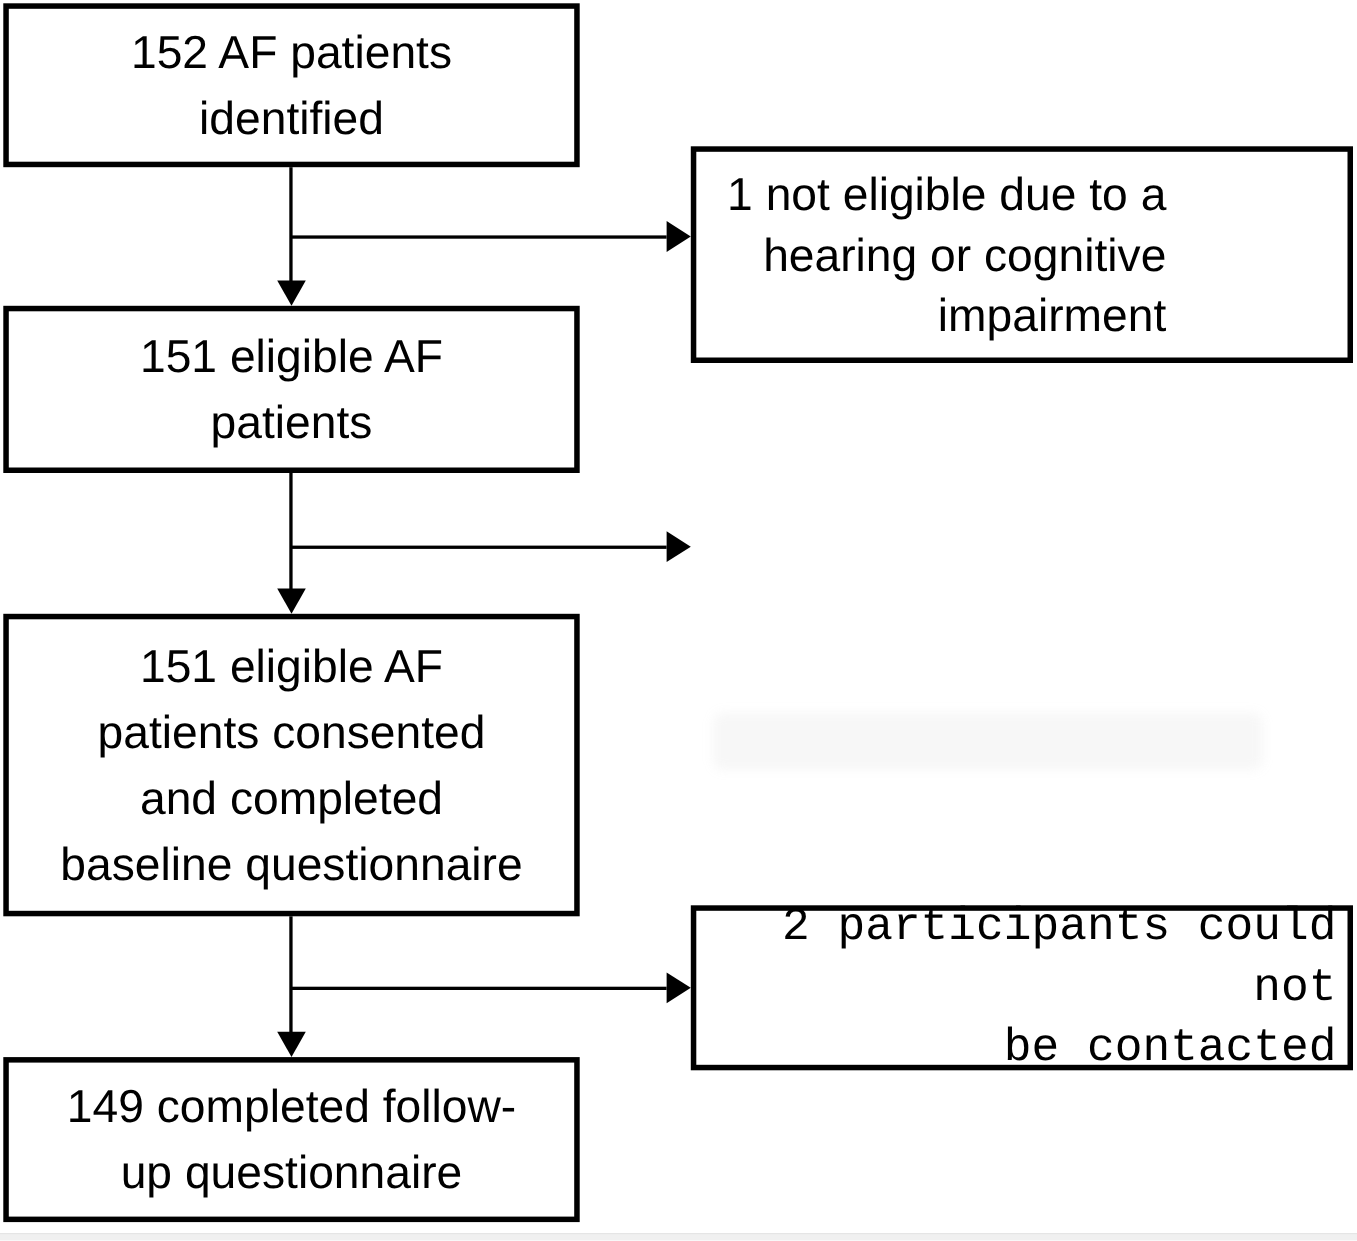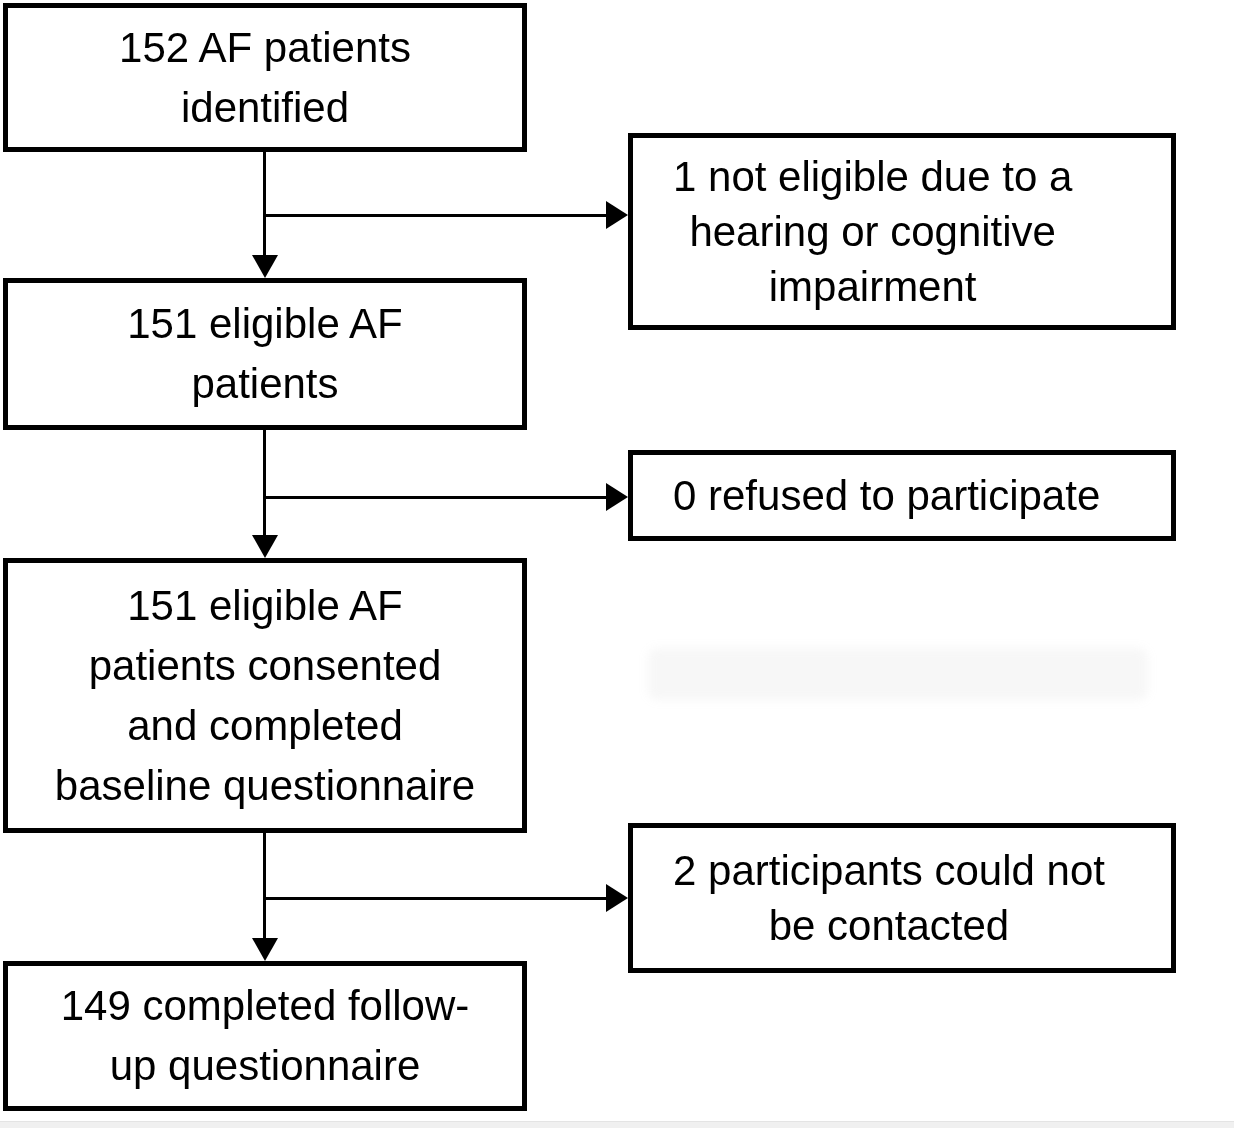--- a/index.html
+++ b/index.html
@@ -25,25 +25,25 @@
   }
   .box.main {
     left: 3px;
     width: 524px;
     justify-content: center;
     text-align: center;
     line-height: 60px;
   }
   .box.side {
     left: 628px;
-    width: 548px;
+    width: 602px;
     justify-content: flex-start;
-    text-align: center;
+    text-align: right;
     line-height: 55px;
-    padding-left: 40px;
+    padding-left: 28px;
     padding-right: 10px;
   }
   .vline {
     position: absolute;
     left: 263px;
     width: 3px;
     background: #000000;
   }
   .hline {
     position: absolute;
@@ -92,21 +92,21 @@
 
   
   #box-1 { top: 3px;   height: 149px; }
   #box-2 { top: 278px; height: 152px; }
   #box-3 { top: 558px; height: 275px; }
   #box-4 { top: 961px; height: 150px; }
 
   
   #side-1 { top: 133px; height: 197px; }
   #side-2 { top: 450px; height: 91px;  }
-  #side-3 { top: 823px; height: 150px; }
+  #side-3 { top: 823px; height: 150px; font-family: Liberation Mono, monospace; }
 
   
   #v1 { top: 152px; height: 106px; }
   #v2 { top: 430px; height: 108px; }
   #v3 { top: 833px; height: 108px; }
   #ad1 { top: 255px; }
   #ad2 { top: 535px; }
   #ad3 { top: 938px; }
   #h1 { top: 214px; }
   #h2 { top: 496px; }
@@ -131,21 +131,20 @@
 and completed
 baseline questionnaire</div>
 
   <div class="box main" id="box-4">149 completed follow-
 up questionnaire</div>
 
   <div class="box side" id="side-1">1 not eligible due to a
 hearing or cognitive
 impairment</div>
 
-  <div class="box side" id="side-2">0 refused to participate</div>
 
   <div class="box side" id="side-3">2 participants could not
 be contacted</div>
 
   <div class="vline" id="v1"></div>
   <div class="arrow-down" id="ad1"></div>
 
   <div class="vline" id="v2"></div>
   <div class="arrow-down" id="ad2"></div>
 

